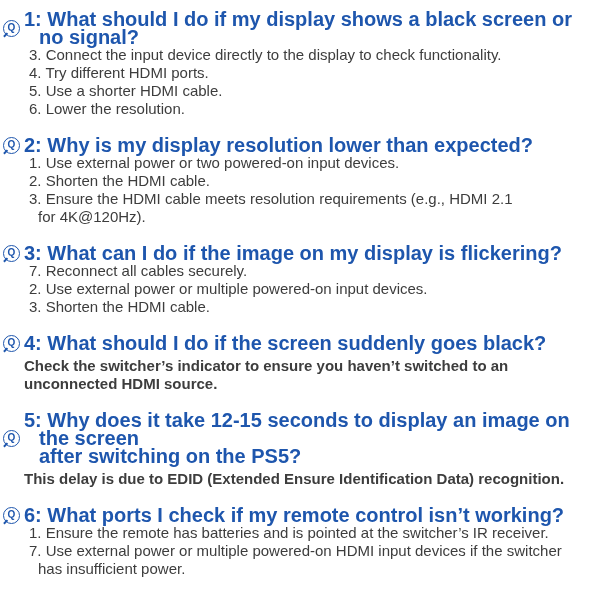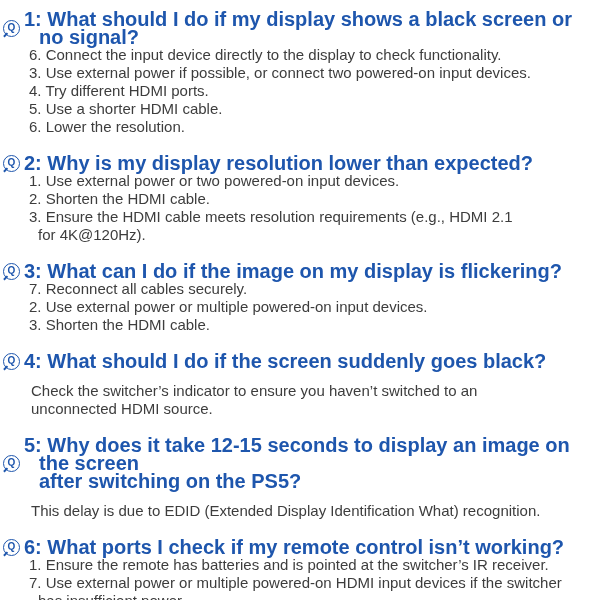--- a/index.html
+++ b/index.html
@@ -59,38 +59,38 @@
   }
   .items { margin: 0; }
   .item {
     font-size: 15px;
     line-height: 18px;
     padding-left: 38px;
     text-indent: -9px;
     white-space: pre-line;
   }
   .answer {
-    margin: 12px;
+    margin: 5px;
     font-size: 15px;
     line-height: 18px;
     padding-left: 19px;
     white-space: pre-line;
+    font-weight: bold;
   }
 </style>
 </head>
 <body>
 
 <section class="faq-section">
   <div class="qrow">
     <span class="qicon">Q</span>
     <h2 class="question">1: What should I do if my display shows a black screen or no signal?</h2>
   </div>
   <div class="items">
-    <div class="item">6. Connect the input device directly to the display to check functionality.</div>
-    <div class="item">3. Use external power if possible, or connect two powered-on input devices.</div>
+    <div class="item">3. Connect the input device directly to the display to check functionality.</div>
     <div class="item">4. Try different HDMI ports.</div>
     <div class="item">5. Use a shorter HDMI cable.</div>
     <div class="item">6. Lower the resolution.</div>
   </div>
 </section>
 
 <section class="faq-section">
   <div class="qrow">
     <span class="qicon">Q</span>
     <h2 class="question">2: Why is my display resolution lower than expected?</h2>
@@ -123,21 +123,21 @@
   <p class="answer">Check the switcher’s indicator to ensure you haven’t switched to an
 unconnected HDMI source.</p>
 </section>
 
 <section class="faq-section">
   <div class="qrow">
     <span class="qicon">Q</span>
     <h2 class="question">5: Why does it take 12-15 seconds to display an image on the screen
 after switching on the PS5?</h2>
   </div>
-  <p class="answer">This delay is due to EDID (Extended Display Identification What) recognition.</p>
+  <p class="answer">This delay is due to EDID (Extended Ensure Identification Data) recognition.</p>
 </section>
 
 <section class="faq-section">
   <div class="qrow">
     <span class="qicon">Q</span>
     <h2 class="question">6: What ports I check if my remote control isn’t working?</h2>
   </div>
   <div class="items">
     <div class="item">1. Ensure the remote has batteries and is pointed at the switcher’s IR receiver.</div>
     <div class="item">7. Use external power or multiple powered-on HDMI input devices if the switcher

